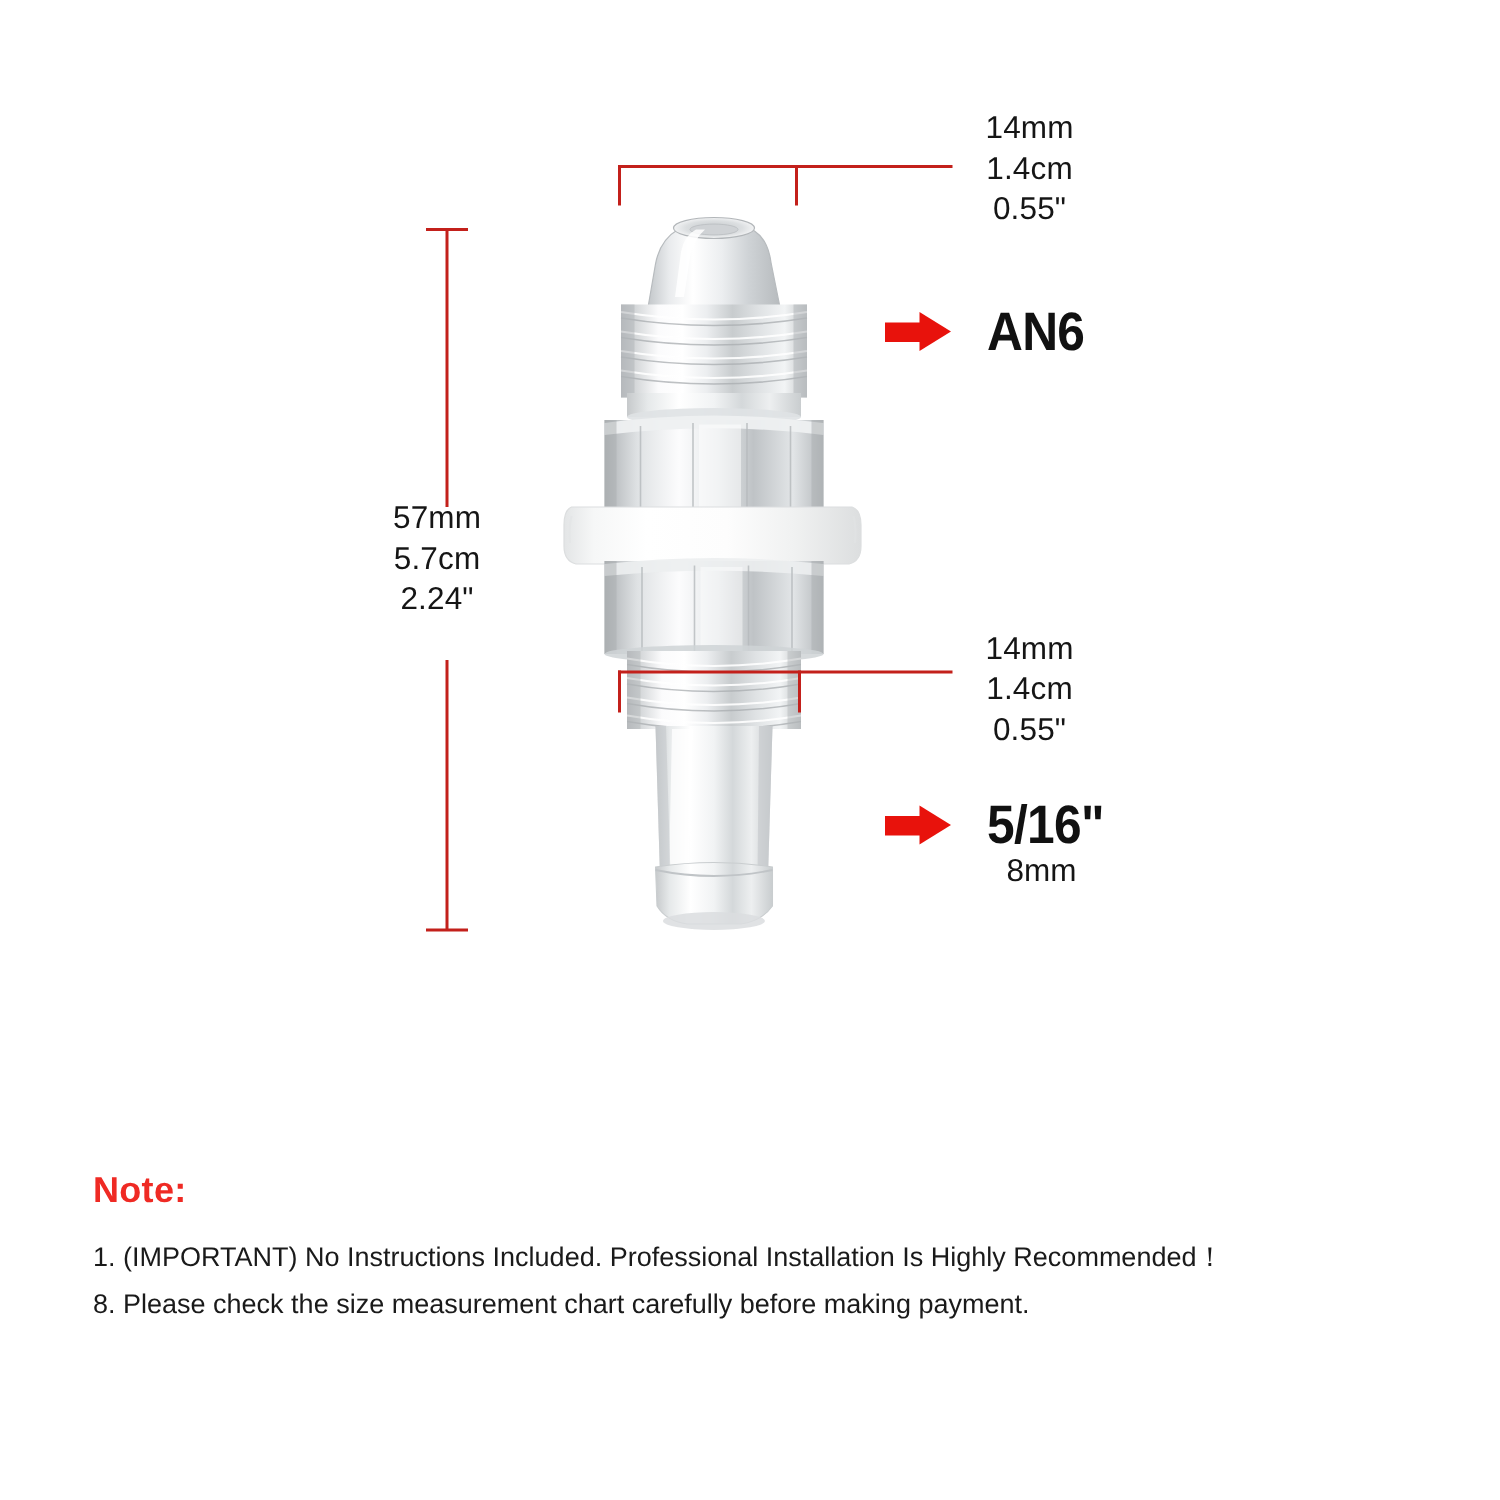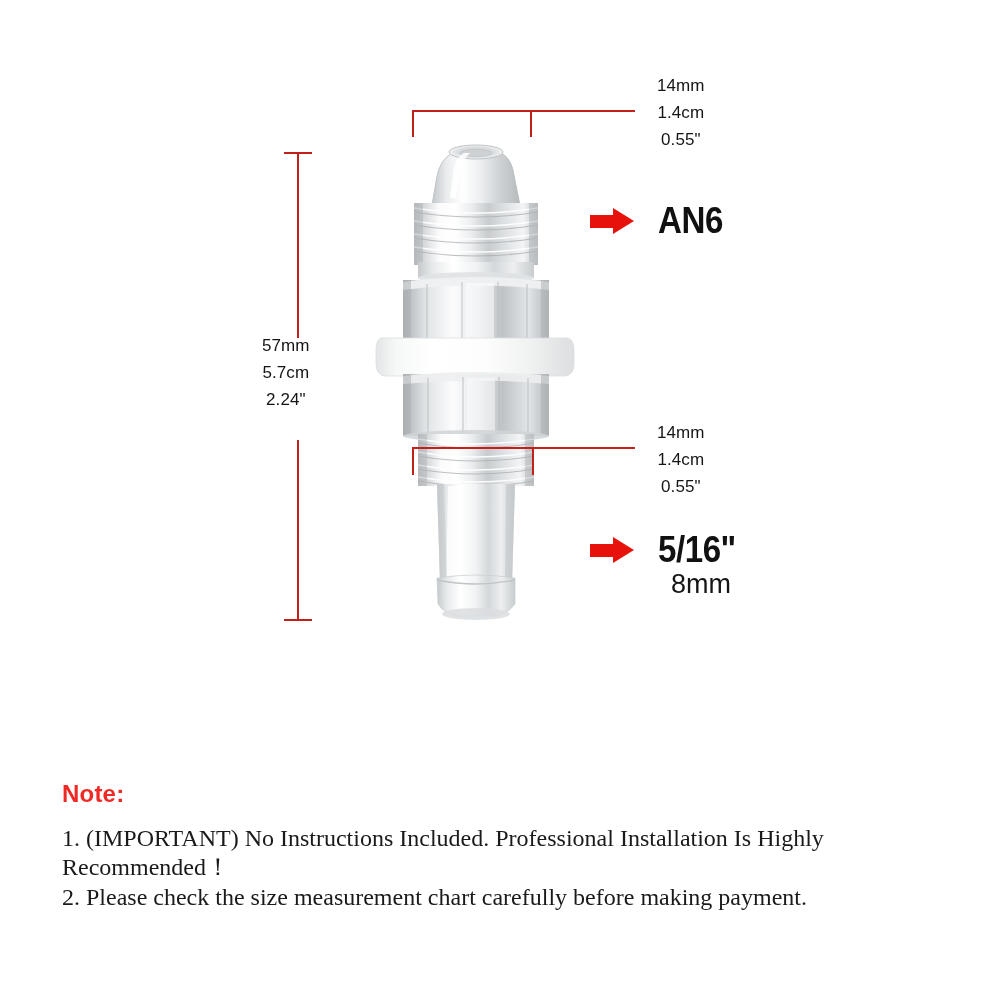--- a/index.html
+++ b/index.html
@@ -10,21 +10,21 @@
     color:#111;
     overflow:hidden;
     position:relative;
   }
   #stage{position:absolute;left:0;top:0;width:1000px;height:1000px;}
 
   
   .dim-text{
     position:absolute;
     font-family:"Liberation Sans", sans-serif;
-    font-size:17px;
+    font-size:21px;
     line-height:27px;
     color:#151515;
     white-space:nowrap;
     letter-spacing:.1px;
   }
   .dim-text .l{display:block;}
   .dim-text.center .l{text-align:center;}
 
   
   .rline{position:absolute;background:#c3201b;}
@@ -54,41 +54,40 @@
     font-weight:bold;
     font-size:36px;
     letter-spacing:-0.5px;
     color:#111;
     margin-left:24px;
     transform:scaleX(.92);
     transform-origin:left center;
   }
   .callout-sub{
     position:absolute;
-    font-size:27px;
+    font-size:21px;
     color:#151515;
     white-space:nowrap;
   }
 
   
   .note-wrap{position:absolute;left:62px;top:780px;width:900px;}
   .note-title{
     font-size:24px;
     font-weight:bold;
     color:#ef2a24;
     margin:0 0 16px 0;
     letter-spacing:.2px;
   }
   .note-line{
-    font-size:24px;
+    font-size:18px;
     line-height:28.5px;
     color:#1a1a1a;
     margin:0 0 2px 0;
     max-width:900px;
-    font-family:Liberation Serif, serif;
   }
 </style>
 </head>
 <body>
 
 <div id="stage">
 
   <svg width="1000" height="1000" viewBox="0 0 1000 1000" style="position:absolute;left:0;top:0;">
     <defs>
 
@@ -278,16 +277,16 @@
       <span class="shaft"></span>
         <span class="head"></span>
     </span>
     <span class="callout-label">5/16"</span>
   </div>
   <div class="callout-sub" style="left:671px;top:569px;">8mm</div>
 
   <div class="note-wrap">
     <div class="note-title">Note:</div>
     <p class="note-line">1. (IMPORTANT) No Instructions Included. Professional Installation Is Highly Recommended！</p>
-    <p class="note-line">2. Please check the size measurement chart carefully before making payment.</p>
+    <p class="note-line">8. Please check the size measurement chart carefully before making payment.</p>
   </div>
 
 </div>
 
 </body></html>

